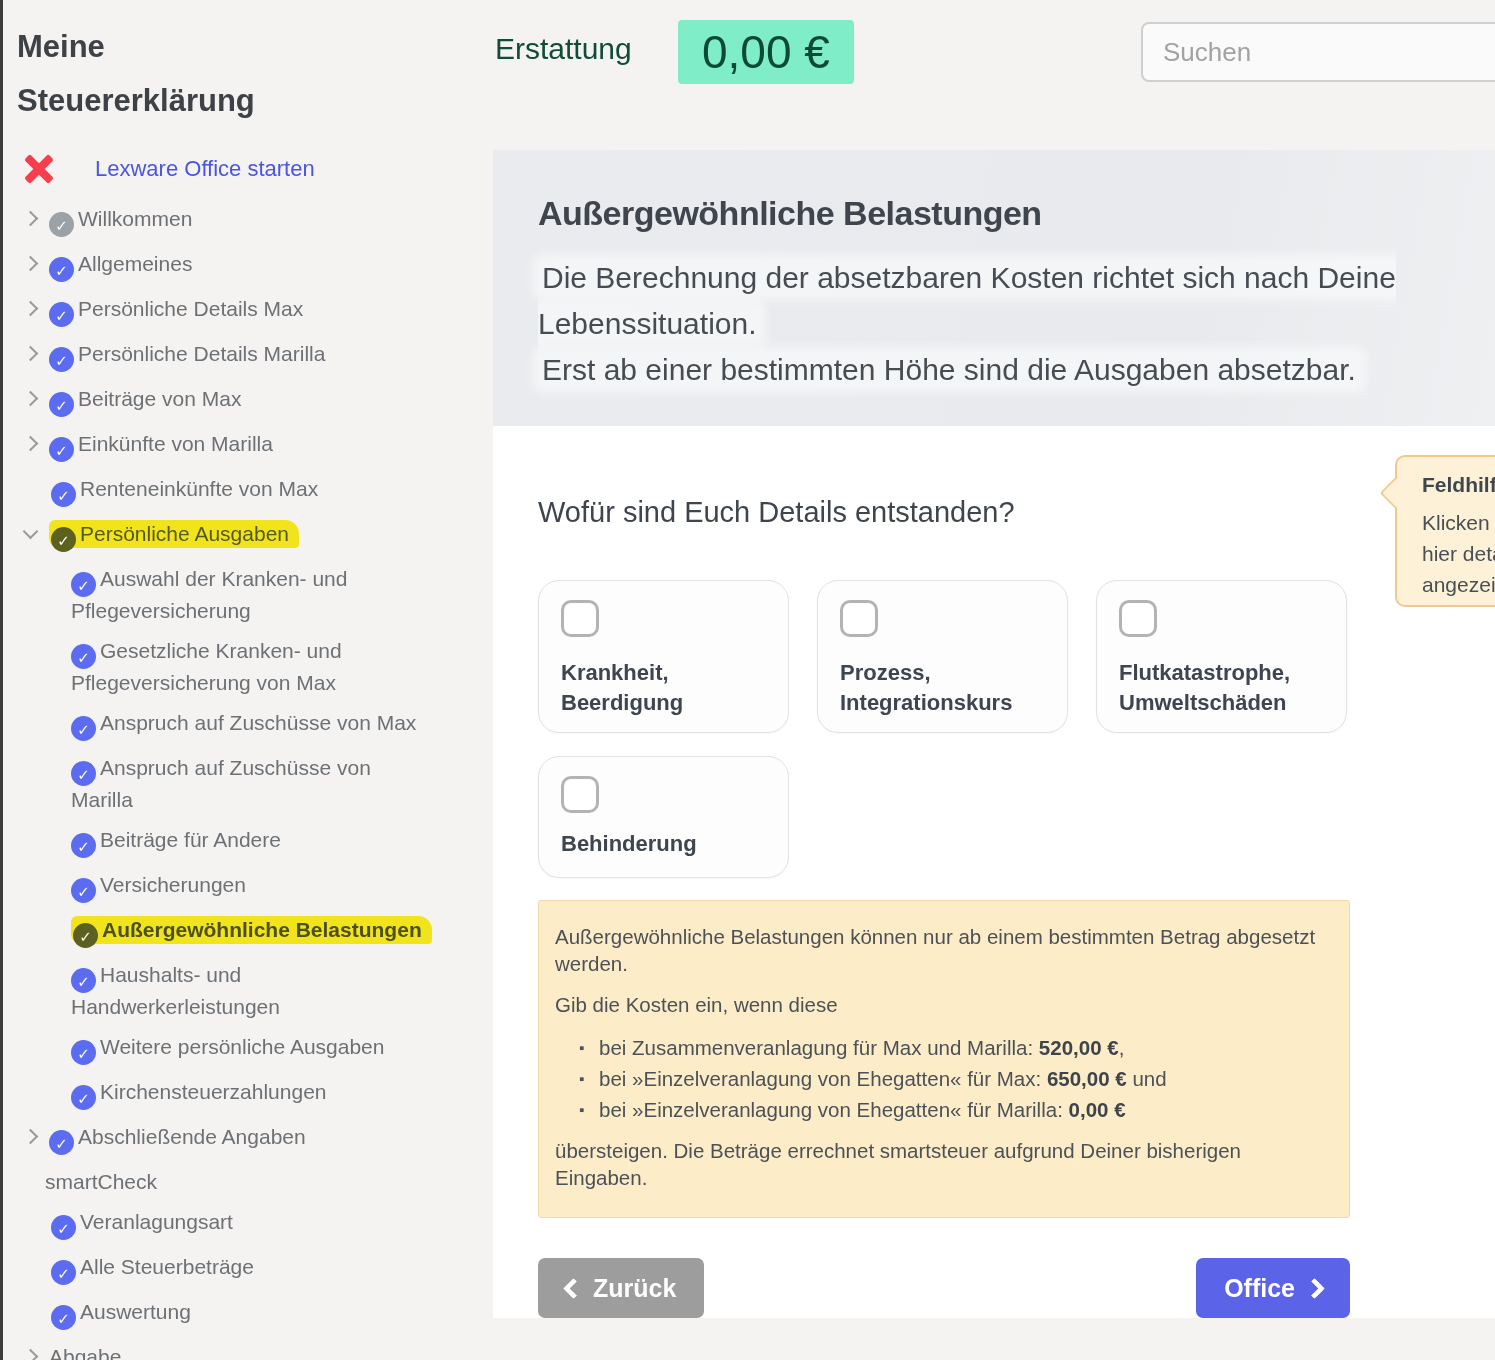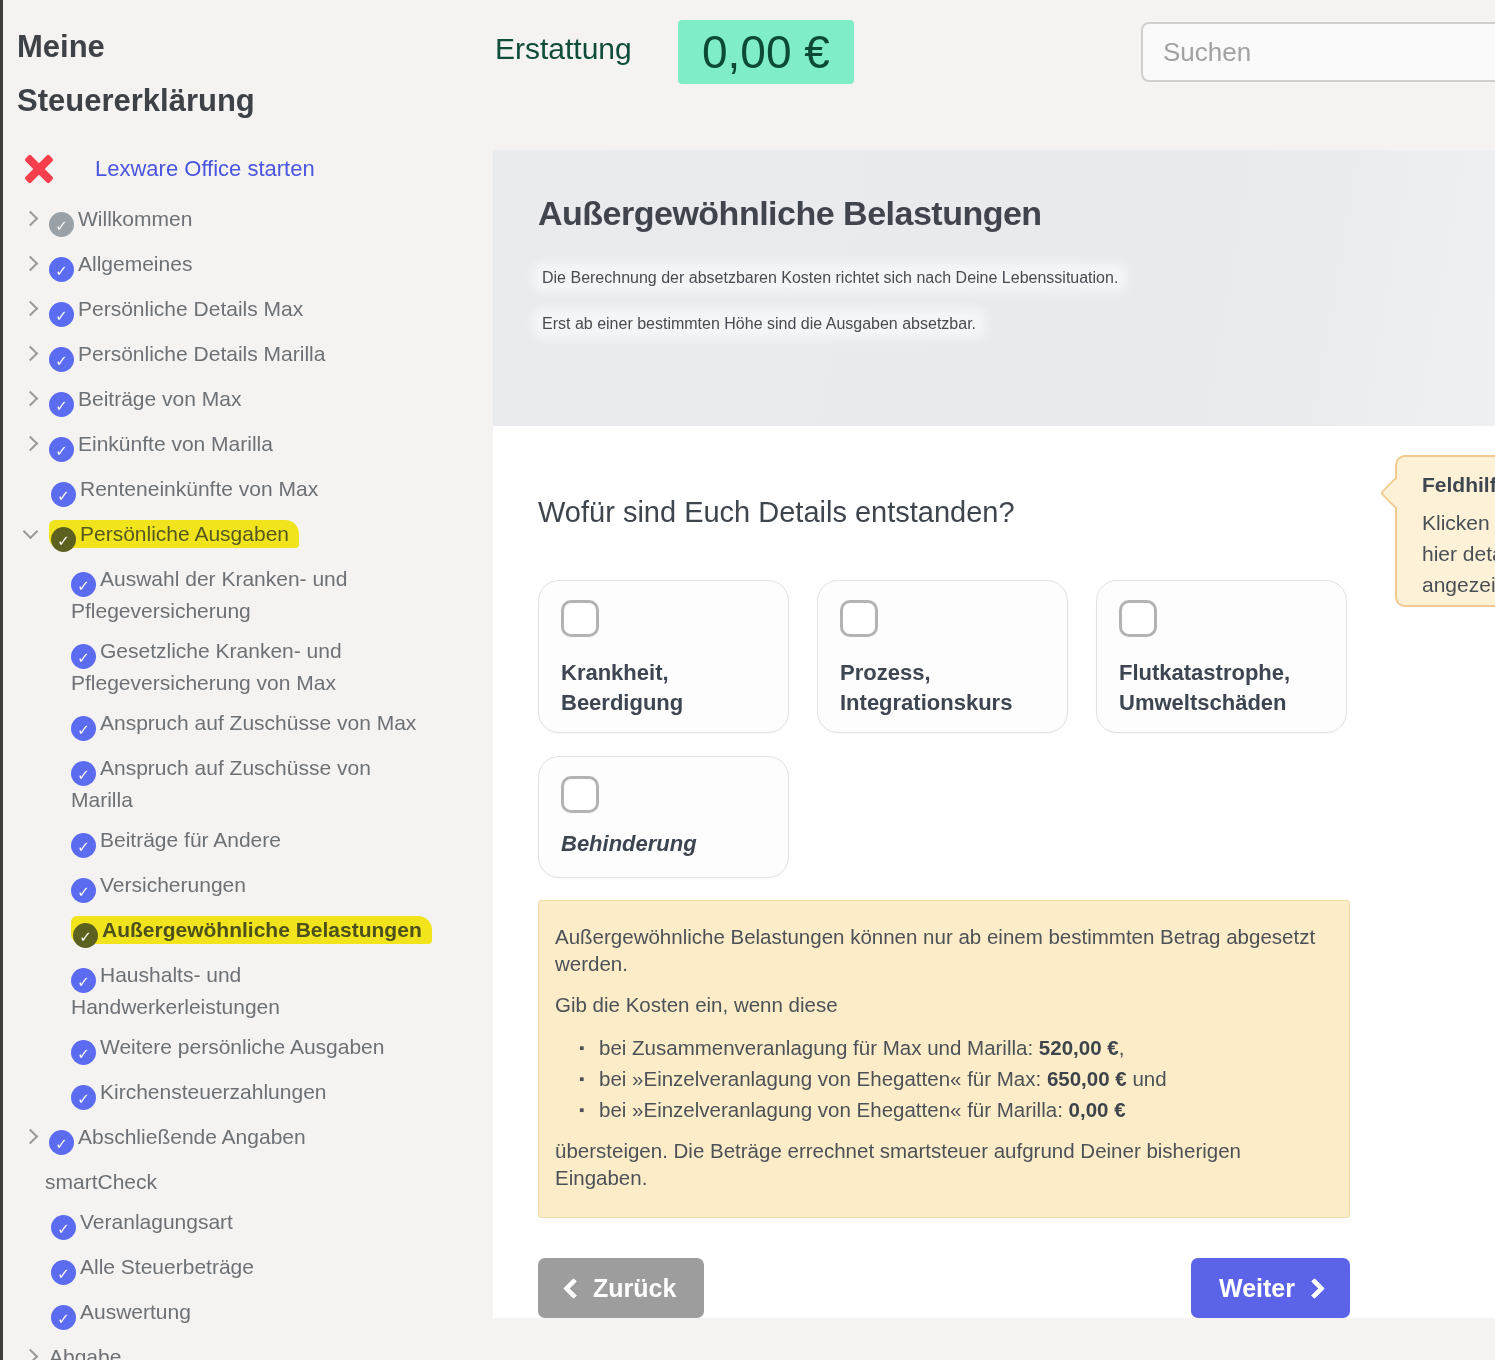--- a/index.html
+++ b/index.html
@@ -75,21 +75,21 @@
   .hl.bold .lbl { font-weight:bold; color:#4c501a; }
 
   
   .panel { position:absolute; left:493px; top:150px; width:1002px; height:1168px; background:#fff; }
   .band {
     width:100%; height:276px;
     background:linear-gradient(100deg,#e9ebee 0%,#e8eaed 70%,#eef0f2 100%);
     padding:44px 30px 0 45px;
   }
   .band h1 { font-size:34px; font-weight:bold; color:#40454d; letter-spacing:-0.5px; }
-  .band .desc { margin-top:22px; font-size:16px; color:#474c52; line-height:46px; }
+  .band .desc { margin-top:22px; font-size:30px; color:#474c52; line-height:46px; }
   .halo {
     background:rgba(255,255,255,0.5); border-radius:5px;
     box-shadow:0 0 10px 6px rgba(255,255,255,0.5);
     padding:1px 4px;
   }
 
   .content { padding:0 0 0 45px; }
   .question { margin-top:70px; font-size:29px; color:#3f454d; }
 
   .cards { display:flex; gap:28px; margin-top:51px; }
@@ -101,21 +101,21 @@
   }
   .card.short { height:122px; margin-top:23px; }
   .cbx {
     display:block; width:38px; height:37px; background:#fff;
     border:3px solid #b3b3b3; border-radius:10px;
   }
   .card .card-label {
     display:block; margin-top:21px; font-size:22px; font-weight:bold;
     color:#3d4550; line-height:30px;
   }
-  .card.short .card-label { margin-top:16px;font-style:italic; }
+  .card.short .card-label { margin-top:16px; }
 
   .infobox {
     width:812px; margin-top:22px;
     background:#fcecc8; border:1px solid #eedcab; border-radius:3px;
     padding:22px 30px 26px 16px;
     font-size:20.5px; color:#4c5158; line-height:27px;
   }
   .infobox p { margin-bottom:14px; }
   .infobox ul { list-style:none; margin:16px 0 14px 24px; }
   .infobox li { padding-left:20px; position:relative; margin-bottom:4px; }
@@ -290,21 +290,21 @@
       </ul>
       <p class="tail">übersteigen. Die Beträge errechnet smartsteuer aufgrund Deiner bisherigen Eingaben.</p>
     </div>
 
     <div class="btn-row">
       <button class="btn btn-back">
         <span class="btn-chev left"></span>
         <span>Zurück</span>
       </button>
       <button class="btn btn-next">
-        <span>Weiter</span>
+        <span>Office</span>
         <span class="btn-chev right"></span>
       </button>
     </div>
   </div>
 </div>
 
 <div class="feldhilfe">
   <div class="fh-title">Feldhilfe</div>
   <div class="fh-line">Klicken S</div>
   <div class="fh-line">hier deta</div>

